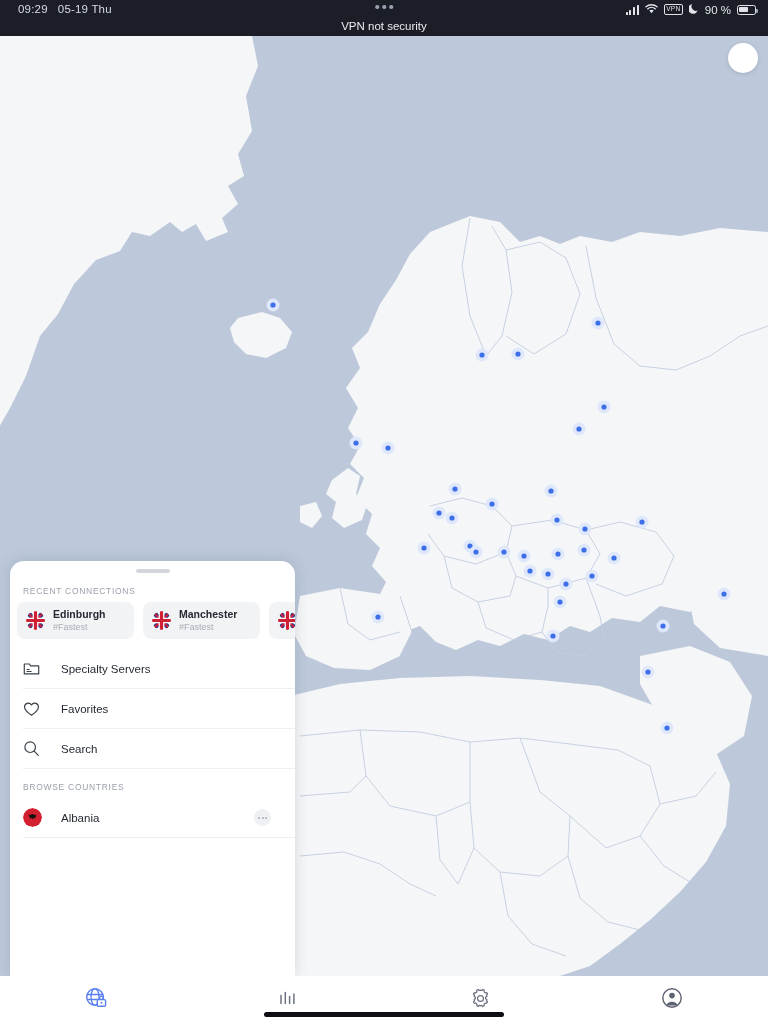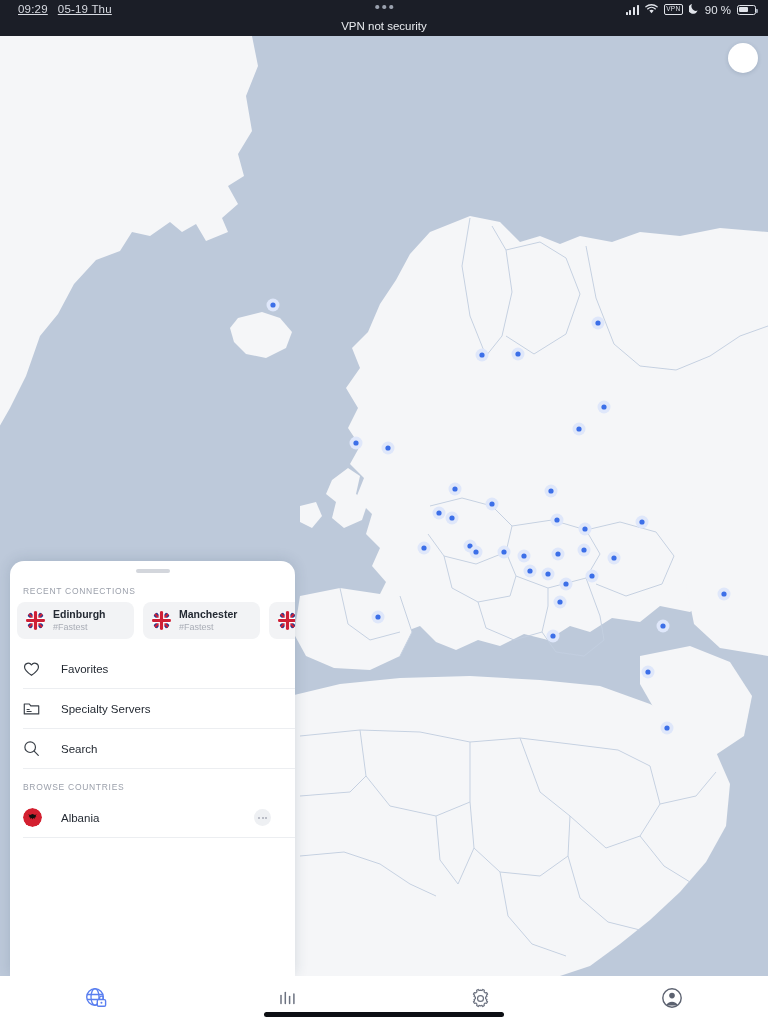--- a/index.html
+++ b/index.html
@@ -12,21 +12,21 @@
   .screen { position: relative; width: 768px; height: 1024px; background: #1b1e27; }
 
   
   .statusbar {
     position: absolute; top: 0; left: 0; width: 768px; height: 36px;
     background: #1b1e27; color: #e8eaee;
   }
   .sb-left {
     position: absolute; left: 18px; top: 3px;
     font-size: 11.5px; letter-spacing: .2px; color: #d8dbe2;
-    display: flex; gap: 10px; align-items: center; text-decoration: underline;
+    display: flex; gap: 10px; align-items: center;
   }
   .sb-dots {
     position: absolute; left: 50%; top: 5px; transform: translateX(-50%);
     display: flex; gap: 3.5px;
   }
   .sb-dots i { width: 3.5px; height: 3.5px; border-radius: 50%; background: #9aa1ae; display:block; }
   .sb-center {
     position: absolute; left: 50%; top: 20px; transform: translateX(-50%);
     font-size: 11.5px; color: #e9ebef; white-space: nowrap;
   }
@@ -382,34 +382,34 @@
         <span class="recent-texts">
           <span class="recent-name" style="display:block"></span>
           <span class="recent-sub" style="display:block"></span>
         </span>
       </div>
     </div>
 
     <div class="menu">
       <div class="menu-item">
         <span class="menu-icon">
-          <svg width="17" height="16" viewBox="0 0 18 17">
-            <path d="M9 15.2C5 12.4 1.6 9.9 1.6 6.3A4 4 0 0 1 9 4.2a4 4 0 0 1 7.4 2.1c0 3.6-3.4 6.1-7.4 8.9Z" fill="none" stroke="#3a4048" stroke-width="1.25" stroke-linejoin="round"></path>
-          </svg>
-        </span>
-        <span class="menu-label">Favorites</span>
-      </div>
-      <div class="menu-item">
-        <span class="menu-icon">
           <svg width="17" height="15" viewBox="0 0 18 16">
             <path d="M1.3 3.2h5.4l1.5 2h8.5v8.6H1.3Z" fill="none" stroke="#3a4048" stroke-width="1.25" stroke-linejoin="round"></path>
             <path d="M4.2 9h2.4M4.2 11.2h4.5" stroke="#3a4048" stroke-width="1.1" stroke-linecap="round"></path>
           </svg>
         </span>
         <span class="menu-label">Specialty Servers</span>
+      </div>
+      <div class="menu-item">
+        <span class="menu-icon">
+          <svg width="17" height="16" viewBox="0 0 18 17">
+            <path d="M9 15.2C5 12.4 1.6 9.9 1.6 6.3A4 4 0 0 1 9 4.2a4 4 0 0 1 7.4 2.1c0 3.6-3.4 6.1-7.4 8.9Z" fill="none" stroke="#3a4048" stroke-width="1.25" stroke-linejoin="round"></path>
+          </svg>
+        </span>
+        <span class="menu-label">Favorites</span>
       </div>
       <div class="menu-item">
         <span class="menu-icon">
           <svg width="17" height="17" viewBox="0 0 18 18">
             <circle cx="7.6" cy="7.6" r="5.6" fill="none" stroke="#3a4048" stroke-width="1.25"></circle>
             <path d="M11.8 11.8 16.2 16.2" stroke="#3a4048" stroke-width="1.25" stroke-linecap="round"></path>
           </svg>
         </span>
         <span class="menu-label">Search</span>
       </div>

